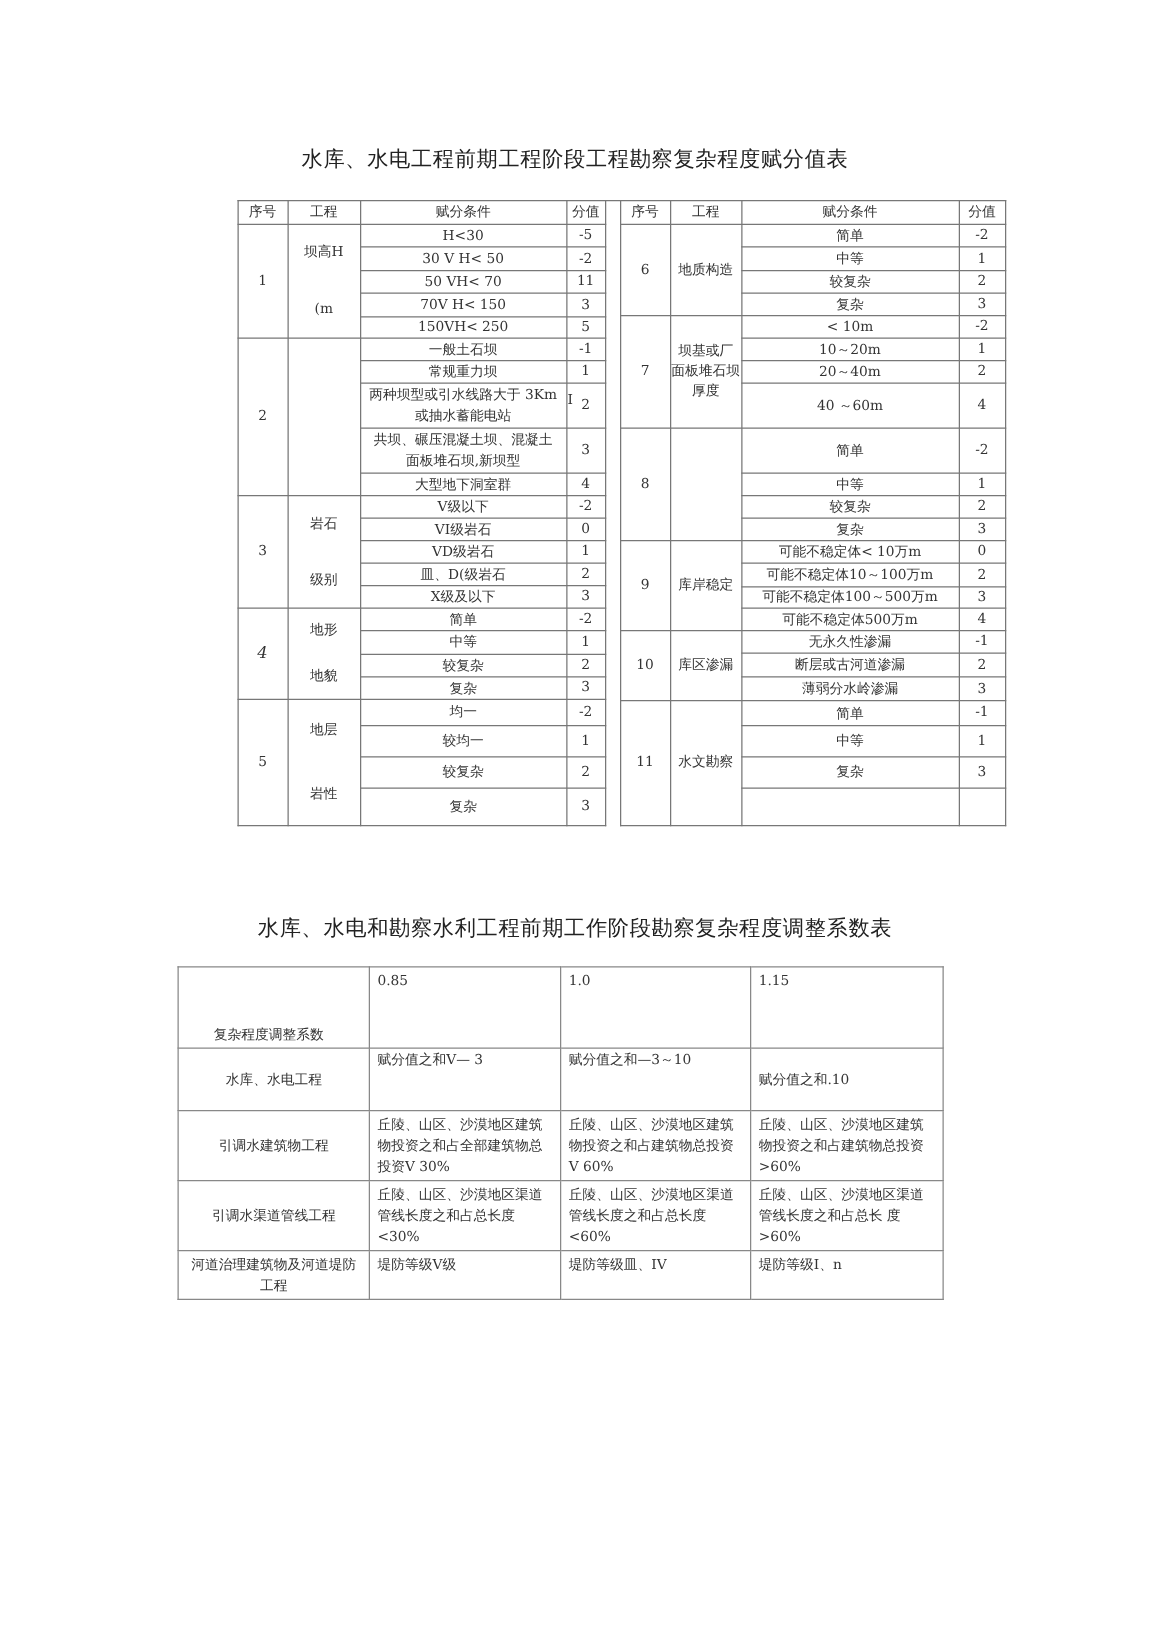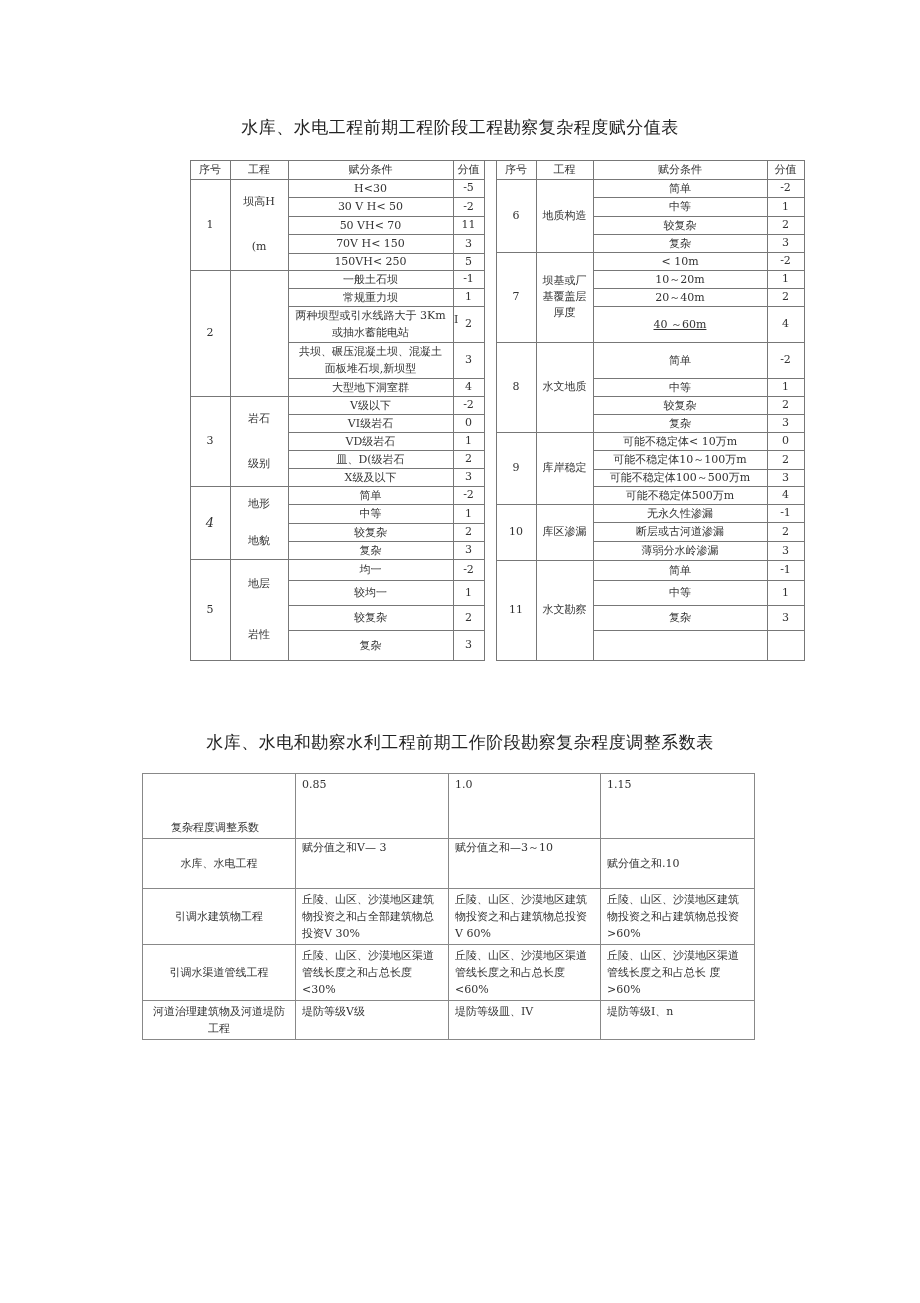--- a/index.html
+++ b/index.html
@@ -135,37 +135,36 @@
     <div class="cell" style="left: 403px; width: 174px; top: 56px; height: 18px; line-height: 17px;">较复杂</div>
     <div class="cell" style="left: 577px; width: 37px; top: 56px; height: 18px;">2</div>
     <div class="ln" style="left: 403px; width: 212px; top: 56px; height: 1px;"></div>
     <div class="cell" style="left: 403px; width: 174px; top: 74px; height: 18px; line-height: 17px;">复杂</div>
     <div class="cell" style="left: 577px; width: 37px; top: 74px; height: 18px;">3</div>
     <div class="ln" style="left: 403px; width: 212px; top: 74px; height: 1px;"></div>
     <div class="ln" style="left: 306px; width: 309px; top: 19px; height: 1px;"></div>
     <div class="cell" style="left: 306px; width: 40px; top: 92px; height: 90px;">7</div>
     <div class="cell" style="left: 346px; width: 57px; top: 92px; height: 90px; flex-direction: column;">
       <span>坝基或厂</span>
-      <span>基覆盖层</span>
+      <span>面板堆石坝</span>
       <span>厚度</span>
     </div>
     <div class="cell" style="left: 403px; width: 174px; top: 92px; height: 18px; line-height: 17px;">&lt; 10m</div>
     <div class="cell" style="left: 577px; width: 37px; top: 92px; height: 18px;">-2</div>
     <div class="cell" style="left: 403px; width: 174px; top: 110px; height: 18px; line-height: 17px;">10～20m</div>
     <div class="cell" style="left: 577px; width: 37px; top: 110px; height: 18px;">1</div>
     <div class="ln" style="left: 403px; width: 212px; top: 110px; height: 1px;"></div>
     <div class="cell" style="left: 403px; width: 174px; top: 128px; height: 18px; line-height: 17px;">20～40m</div>
     <div class="cell" style="left: 577px; width: 37px; top: 128px; height: 18px;">2</div>
     <div class="ln" style="left: 403px; width: 212px; top: 128px; height: 1px;"></div>
-    <div class="cell" style="left: 403px; width: 174px; top: 146px; height: 36px; line-height: 17px; text-decoration: underline;">40 ～60m</div>
+    <div class="cell" style="left: 403px; width: 174px; top: 146px; height: 36px; line-height: 17px;">40 ～60m</div>
     <div class="cell" style="left: 577px; width: 37px; top: 146px; height: 36px;">4</div>
     <div class="ln" style="left: 403px; width: 212px; top: 146px; height: 1px;"></div>
     <div class="ln" style="left: 306px; width: 309px; top: 92px; height: 1px;"></div>
     <div class="cell" style="left: 306px; width: 40px; top: 182px; height: 90px;">8</div>
-    <div class="cell" style="left: 346px; width: 57px; top: 182px; height: 90px;">水文地质</div>
     <div class="cell" style="left: 403px; width: 174px; top: 182px; height: 36px; line-height: 17px;">简单</div>
     <div class="cell" style="left: 577px; width: 37px; top: 182px; height: 36px;">-2</div>
     <div class="cell" style="left: 403px; width: 174px; top: 218px; height: 18px; line-height: 17px;">中等</div>
     <div class="cell" style="left: 577px; width: 37px; top: 218px; height: 18px;">1</div>
     <div class="ln" style="left: 403px; width: 212px; top: 218px; height: 1px;"></div>
     <div class="cell" style="left: 403px; width: 174px; top: 236px; height: 18px; line-height: 17px;">较复杂</div>
     <div class="cell" style="left: 577px; width: 37px; top: 236px; height: 18px;">2</div>
     <div class="ln" style="left: 403px; width: 212px; top: 236px; height: 1px;"></div>
     <div class="cell" style="left: 403px; width: 174px; top: 254px; height: 18px; line-height: 17px;">复杂</div>
     <div class="cell" style="left: 577px; width: 37px; top: 254px; height: 18px;">3</div>

